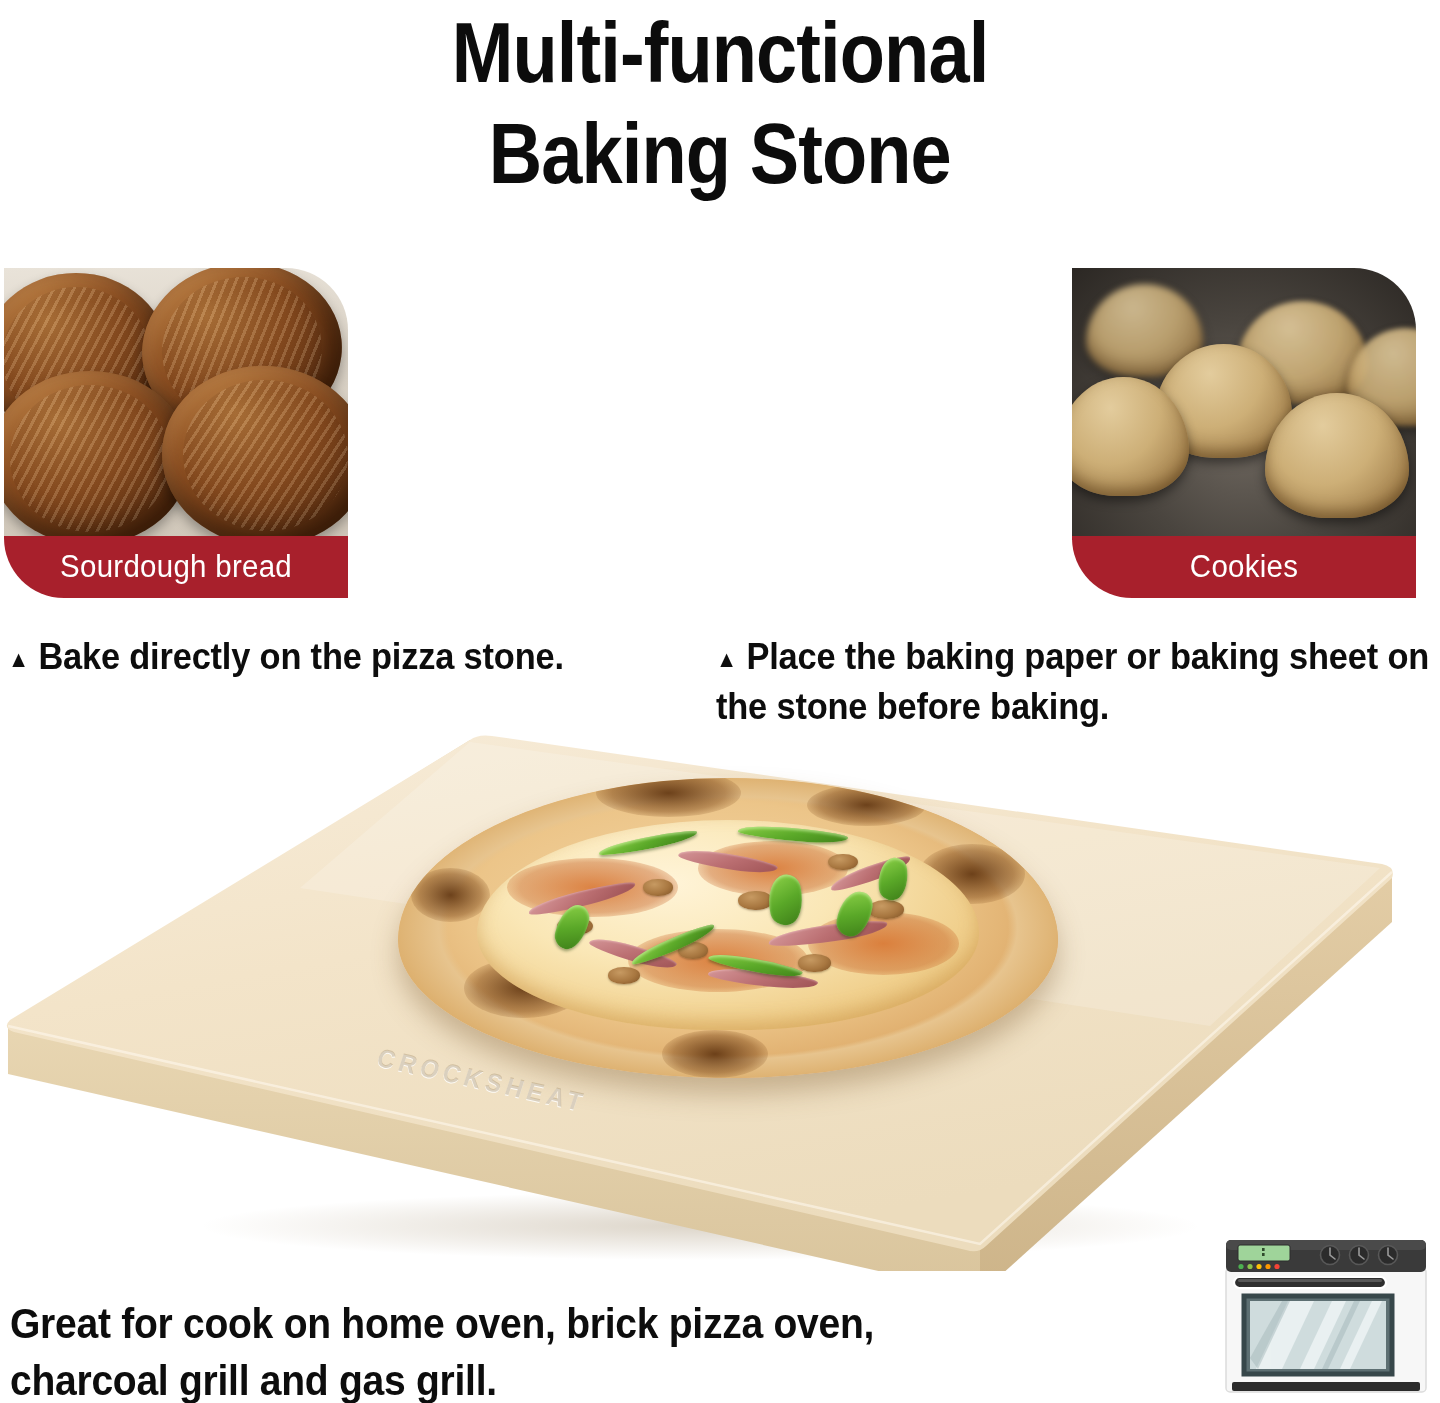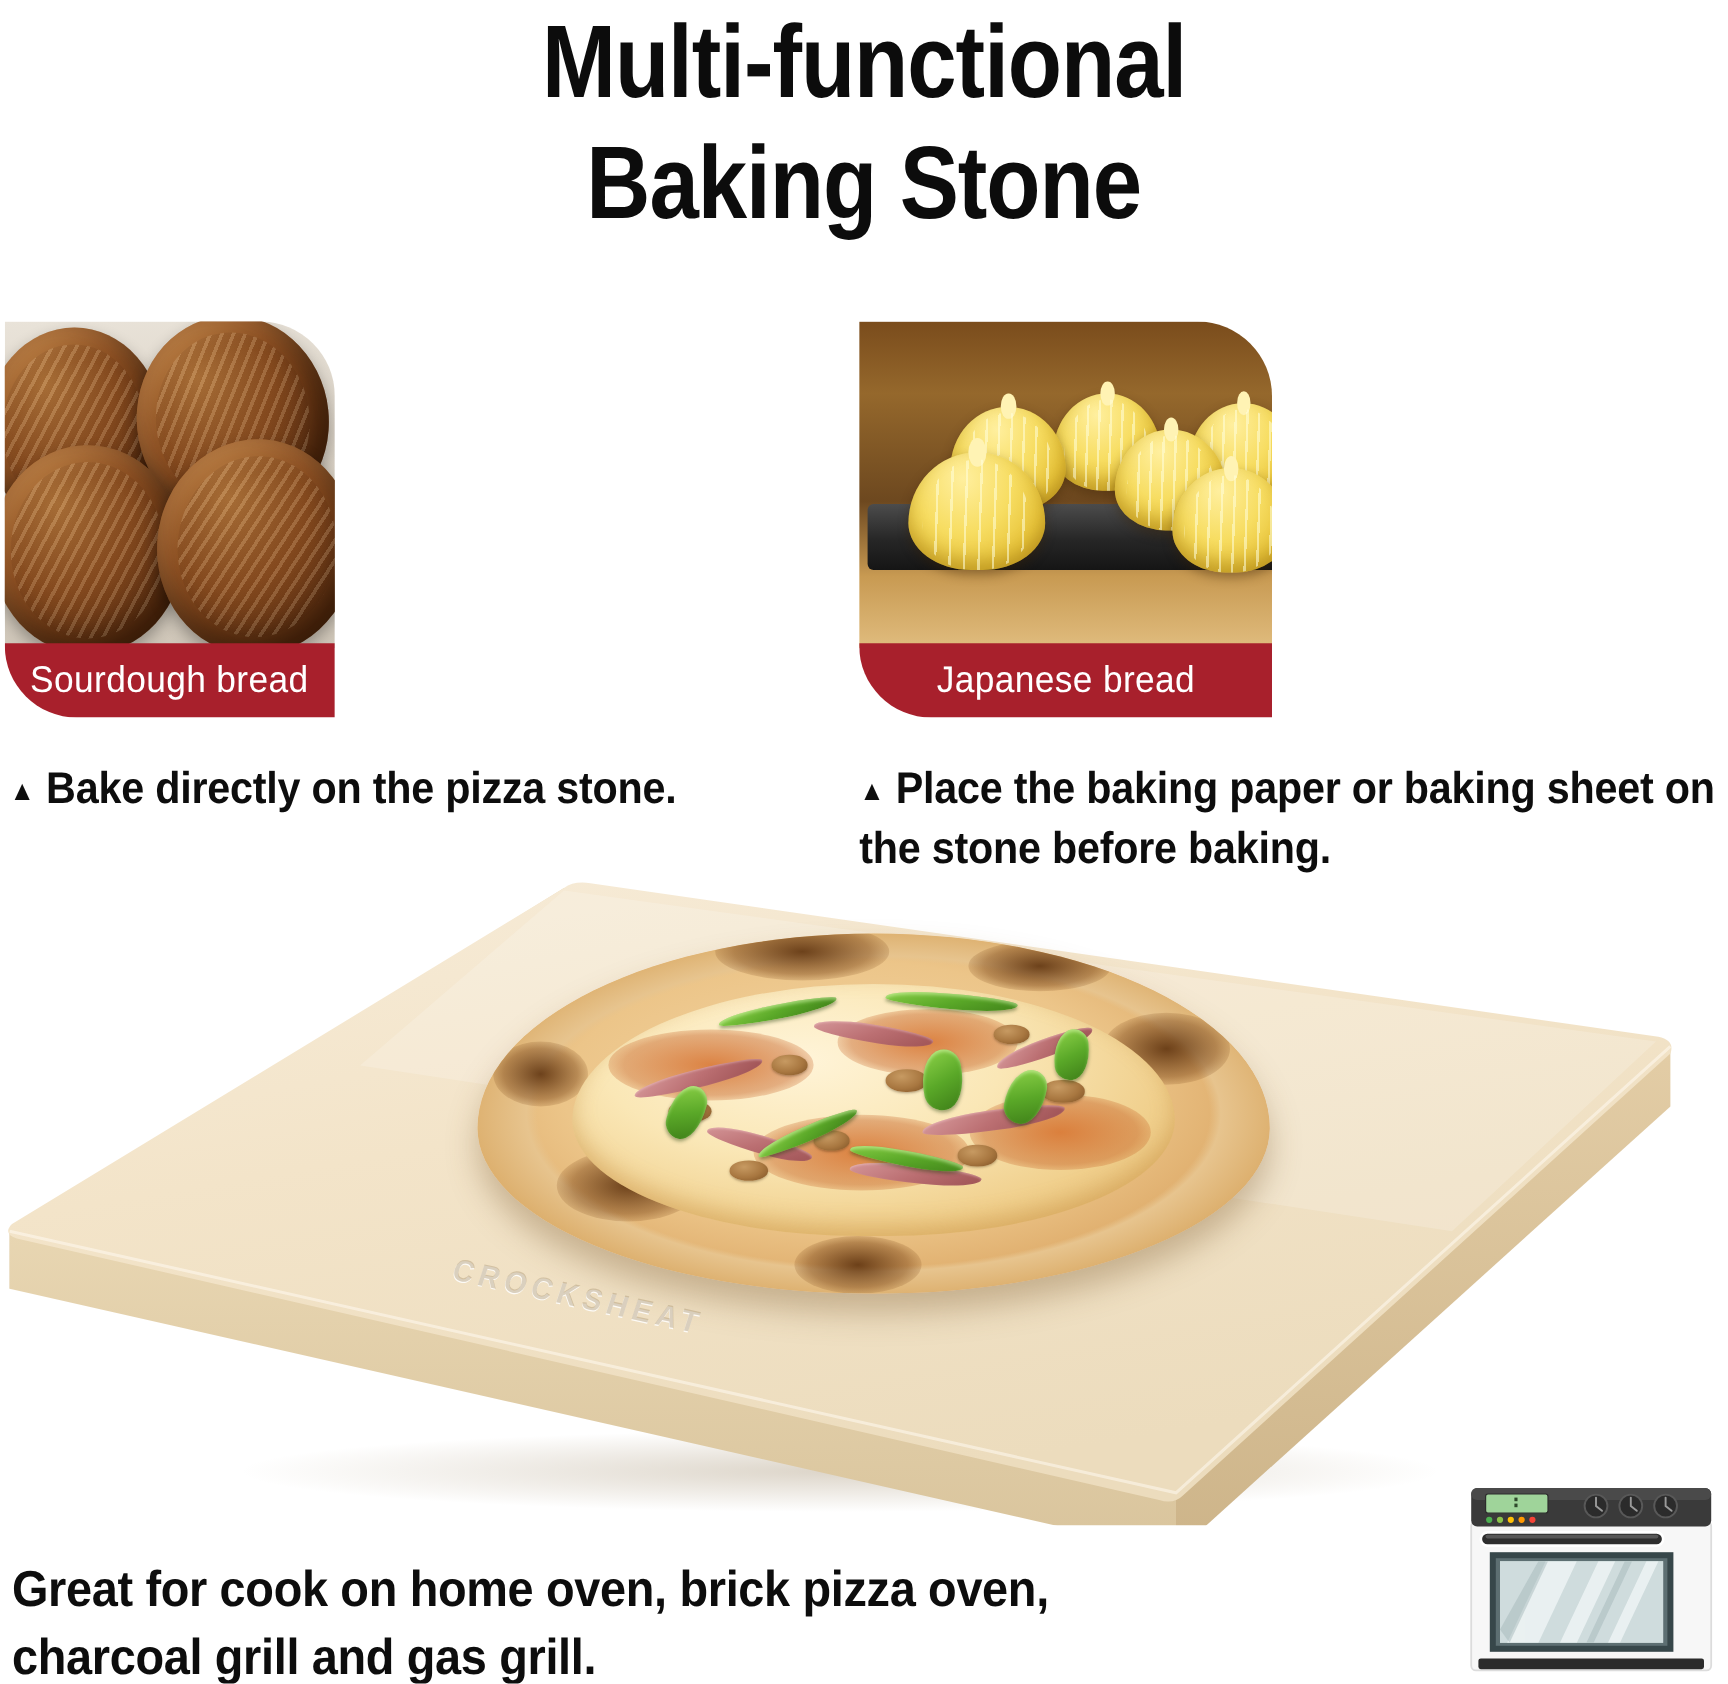--- a/index.html
+++ b/index.html
@@ -246,66 +246,53 @@
 </head>
 <body>
 
 <div class="title-block">
   <div class="title-line">Multi-functional</div>
   <div class="title-line">Baking Stone</div>
 </div>
 
 <div class="card-row">
 
-  <div class="card" style="left:4px;width:275px;">
+  <div class="card" style="left:4px;width:344px;">
     <div class="photo">
       <div class="scene">
         <div class="sd-bg"></div>
         <div class="loaf l1"></div>
           <div class="loaf l2"></div>
         <div class="loaf l3"></div>
           <div class="loaf l4"></div>
       </div>
     </div>
     <div class="label">
       <span>Sourdough bread</span>
     </div>
   </div>
 
 
-  <div class="card" style="left:716px;width:344px;">
+
+  <div class="card" style="left:1072px;width:344px;">
     <div class="photo">
       <div class="scene">
-        <div class="jp-bg"></div>
-        <div class="tray"></div>
-        <div class="bun j5">
-            <i class="knob"></i>
-          </div>
-        <div class="bun j2">
-            <i class="knob"></i>
-          </div>
-        <div class="bun j1">
-            <i class="knob"></i>
-          </div>
-        <div class="bun j4">
-            <i class="knob"></i>
-          </div>
-        <div class="bun j6">
-            <i class="knob"></i>
-          </div>
-        <div class="bun j3">
-            <i class="knob"></i>
-          </div>
+        <div class="ck-bg"></div>
+        <div class="cookie c5"></div>
+          <div class="cookie c4"></div>
+          <div class="cookie c6"></div>
+        <div class="cookie c2"></div>
+          <div class="cookie c1"></div>
+          <div class="cookie c3"></div>
       </div>
     </div>
     <div class="label">
-      <span>Japanese bread</span>
+      <span>Cookies</span>
     </div>
   </div>
-
 </div>
 
 <div class="caption" id="cap-left">
   <span class="tri">▲</span>
   <span>Bake directly on the pizza stone.</span>
 </div>
 
 <div class="caption" id="cap-right">
   <span class="tri">▲</span>
   <span>Place the baking paper or baking sheet on the stone before baking.</span>

